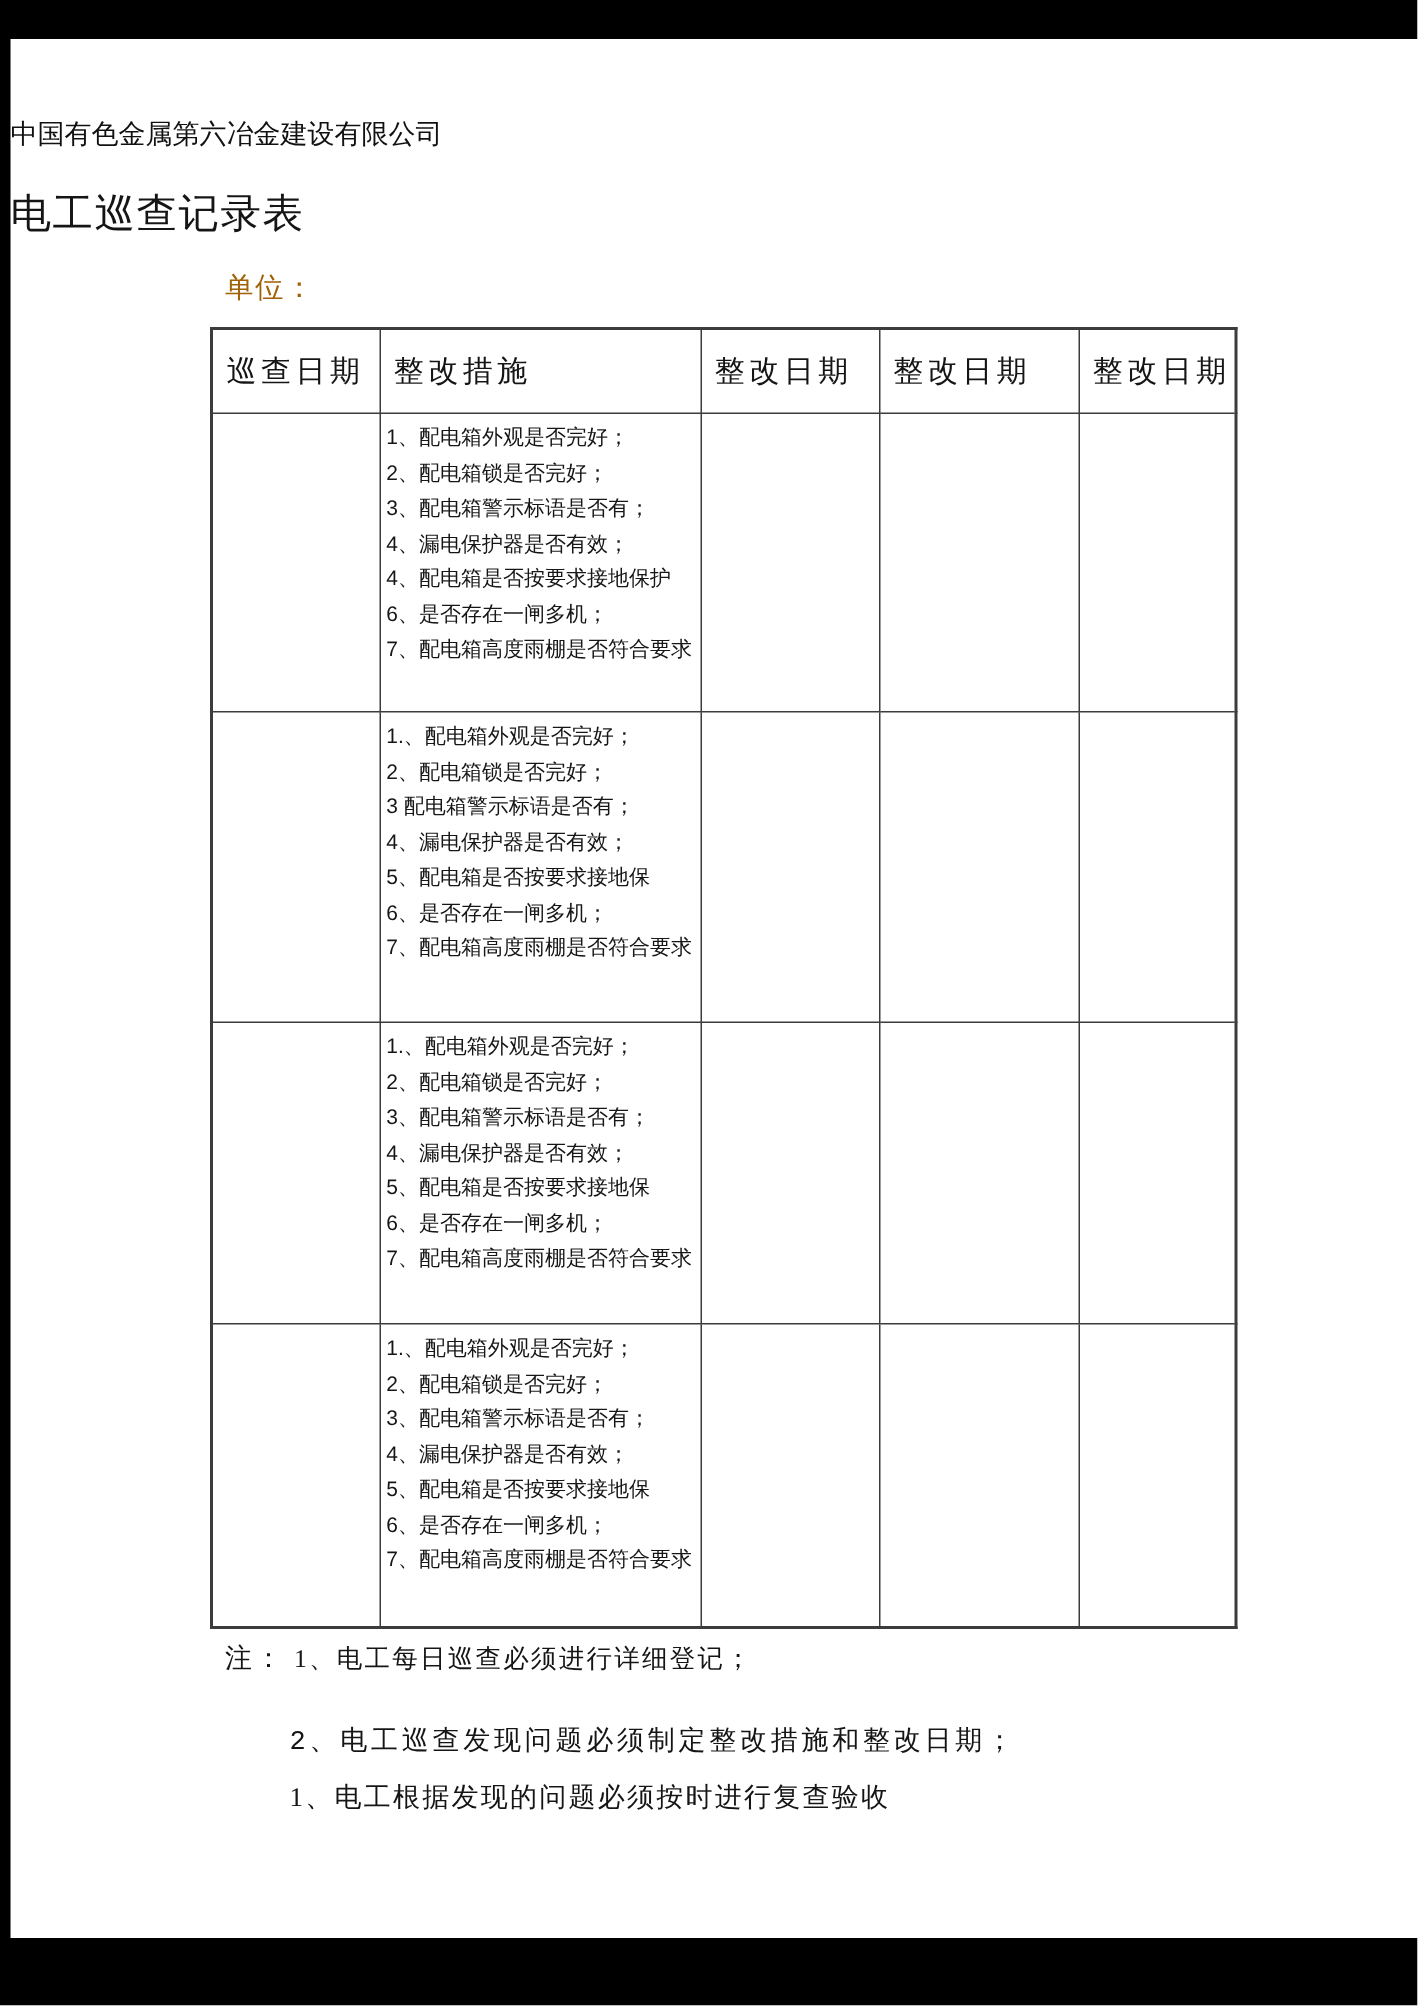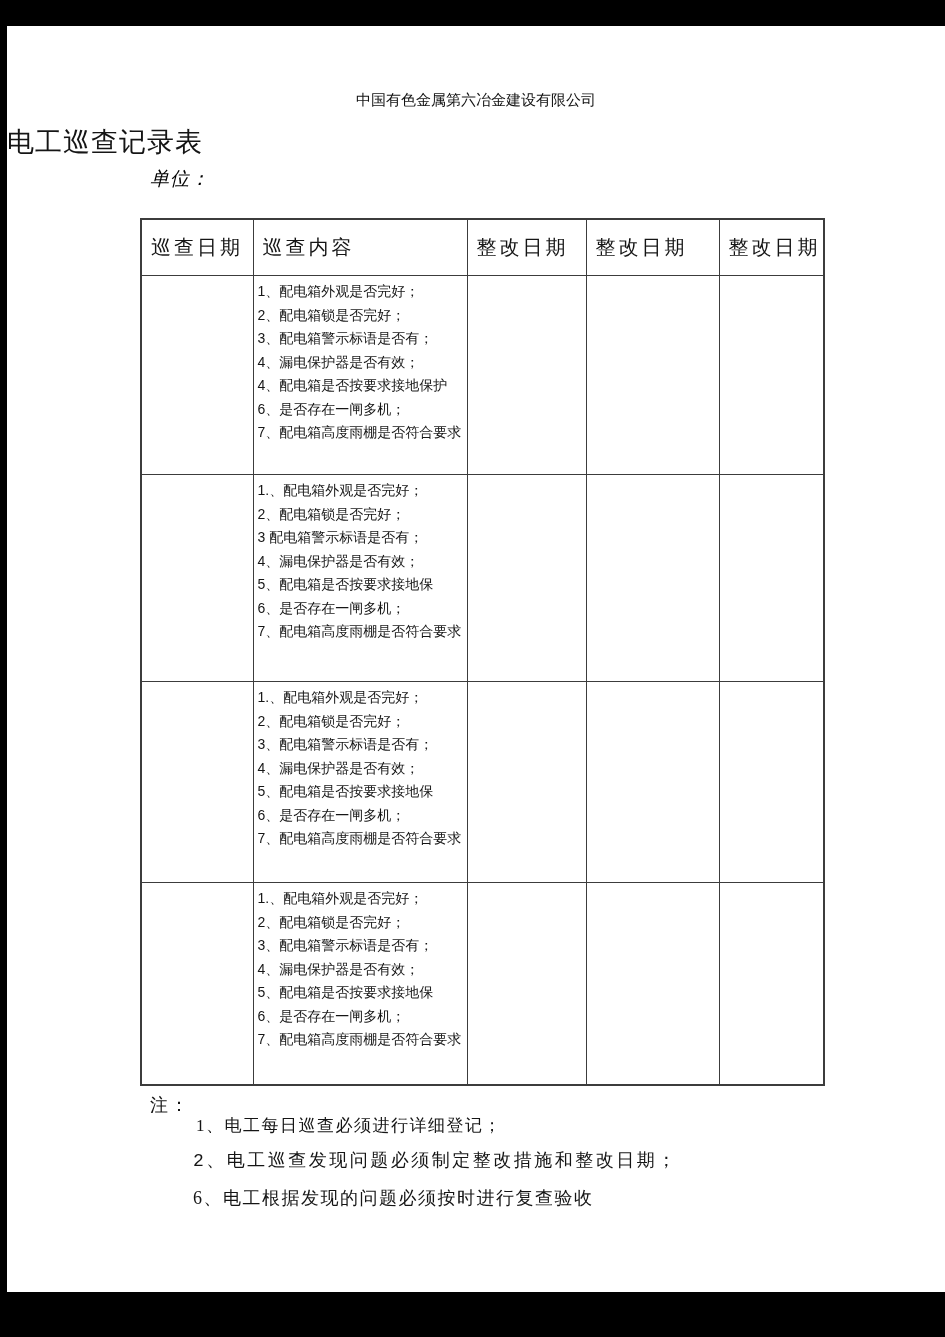--- a/index.html
+++ b/index.html
@@ -4,46 +4,46 @@
 <style>
   html,body{margin:0;padding:0;}
   body{background:#ffffff;font-family:"Liberation Serif","DejaVu Serif",serif;color:#1a1a1a;}
   .stage{position:relative;width:945px;height:1337px;background:#ffffff;overflow:hidden;}
 
   .bar{position:absolute;background:#000000;}
   .bar-top{left:0;top:0;width:945px;height:26px;}
   .bar-bottom{left:0;top:1292px;width:945px;height:45px;}
   .bar-left{left:0;top:26px;width:7px;height:1266px;}
 
-  .company{position:absolute;left:7px;right:0;top:91px;text-align:center;
-           font-family:"Liberation Sans","DejaVu Sans",sans-serif;font-size:15px;color:#111;}
+  .company{position:absolute;left:7px;right:0;top:77px;text-align:left;
+           font-family:"Liberation Sans","DejaVu Sans",sans-serif;font-size:18px;color:#111;}
   .form-title{position:absolute;left:7px;right:0;top:124px;
            font-size:27px;letter-spacing:1px;color:#151515;}
-  .unit{position:absolute;left:150px;top:166px;font-size:19px;letter-spacing:1px;color:#000000;font-style:italic;}
+  .unit{position:absolute;left:150px;top:179px;font-size:19px;letter-spacing:1px;color:#a16207;}
 
   table.insp{position:absolute;left:140px;top:218px;width:683px;
            border-collapse:collapse;table-layout:fixed;}
   table.insp col.c1{width:112px;} table.insp col.c2{width:214px;}
   table.insp col.c3{width:119px;} table.insp col.c4{width:133px;}
   table.insp col.c5{width:105px;}
   table.insp th,table.insp td{border:1px solid #3c3c3c;vertical-align:top;}
   table.insp{border:2px solid #3c3c3c;}
   table.insp th{height:55px;font-weight:normal;font-size:20px;letter-spacing:3px;
            text-align:left;padding:0 0 0 9px;vertical-align:middle;color:#151515;margin-top:16px;}
   td.cell-date,td.cell-status,td.cell-measure,td.cell-rdate{padding:0;}
   td.cell-content{padding:4px 4px 0 4px;
            font-family:"Liberation Sans","DejaVu Sans",sans-serif;
            font-size:14px;line-height:23.5px;color:#161616;
            word-break:break-all;overflow:hidden;}
   tr.r1 td{height:194px;} tr.r2 td{height:202px;}
   tr.r3 td{height:196px;} tr.r4 td{height:197px;}
   .item{white-space:normal;}
 
   .notes-label{position:absolute;left:150px;top:1093px;font-size:18px;letter-spacing:2px;color:#151515;}
-  .note-1{position:absolute;left:196px;top:1094px;font-size:17px;letter-spacing:1.5px;color:#151515;margin-top:20px;}
+  .note-1{position:absolute;left:196px;top:1094px;font-size:17px;letter-spacing:1.5px;color:#151515;}
   .note-2{position:absolute;left:193px;top:1148px;font-size:18px;letter-spacing:2.5px;color:#151515;font-family:Liberation Mono, monospace;}
   .note-3{position:absolute;left:193px;top:1186px;font-size:18px;letter-spacing:1.5px;color:#151515;}
 </style>
 </head>
 <body>
 
 <div class="stage">
 
   <div class="bar bar-top"></div>
   <div class="bar bar-bottom"></div>
@@ -57,21 +57,21 @@
     <colgroup>
       <col class="c1">
         <col class="c2">
         <col class="c3">
         <col class="c4">
         <col class="c5">
     </colgroup>
     <thead>
       <tr>
         <th>巡查日期</th>
-        <th>巡查内容</th>
+        <th>整改措施</th>
         <th>整改日期</th>
         <th>整改日期</th>
         <th>整改日期</th>
       </tr>
     </thead>
     <tbody>
       <tr class="r1">
         <td class="cell-date"></td>
         <td class="cell-content">
           <div class="item">1、配电箱外观是否完好；</div>
@@ -130,15 +130,15 @@
         <td class="cell-status"></td>
         <td class="cell-measure"></td>
         <td class="cell-rdate"></td>
       </tr>
     </tbody>
   </table>
 
   <div class="notes-label">注：</div>
   <div class="note-1">1、电工每日巡查必须进行详细登记；</div>
   <div class="note-2">2、电工巡查发现问题必须制定整改措施和整改日期；</div>
-  <div class="note-3">6、电工根据发现的问题必须按时进行复查验收</div>
+  <div class="note-3">1、电工根据发现的问题必须按时进行复查验收</div>
 
 </div>
 
 </body></html>

